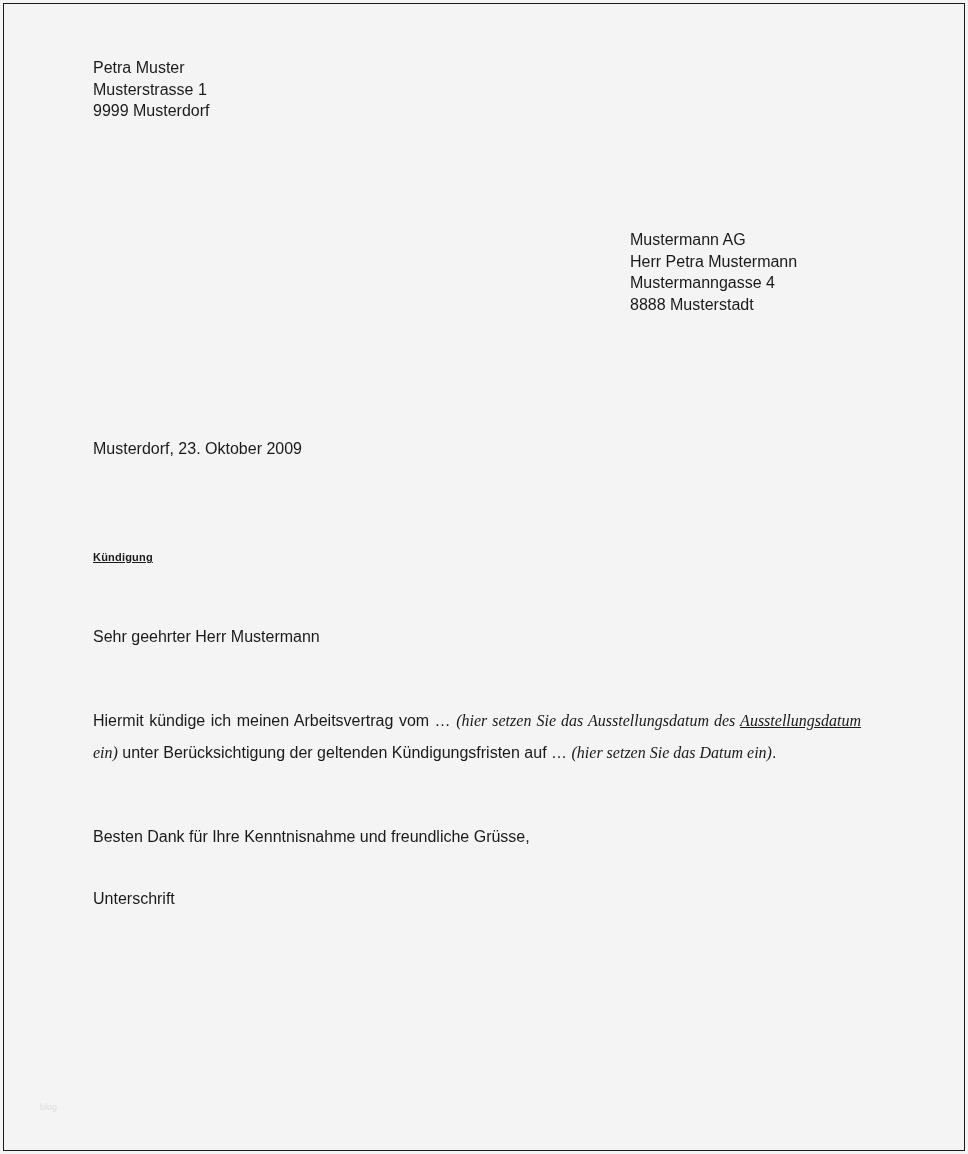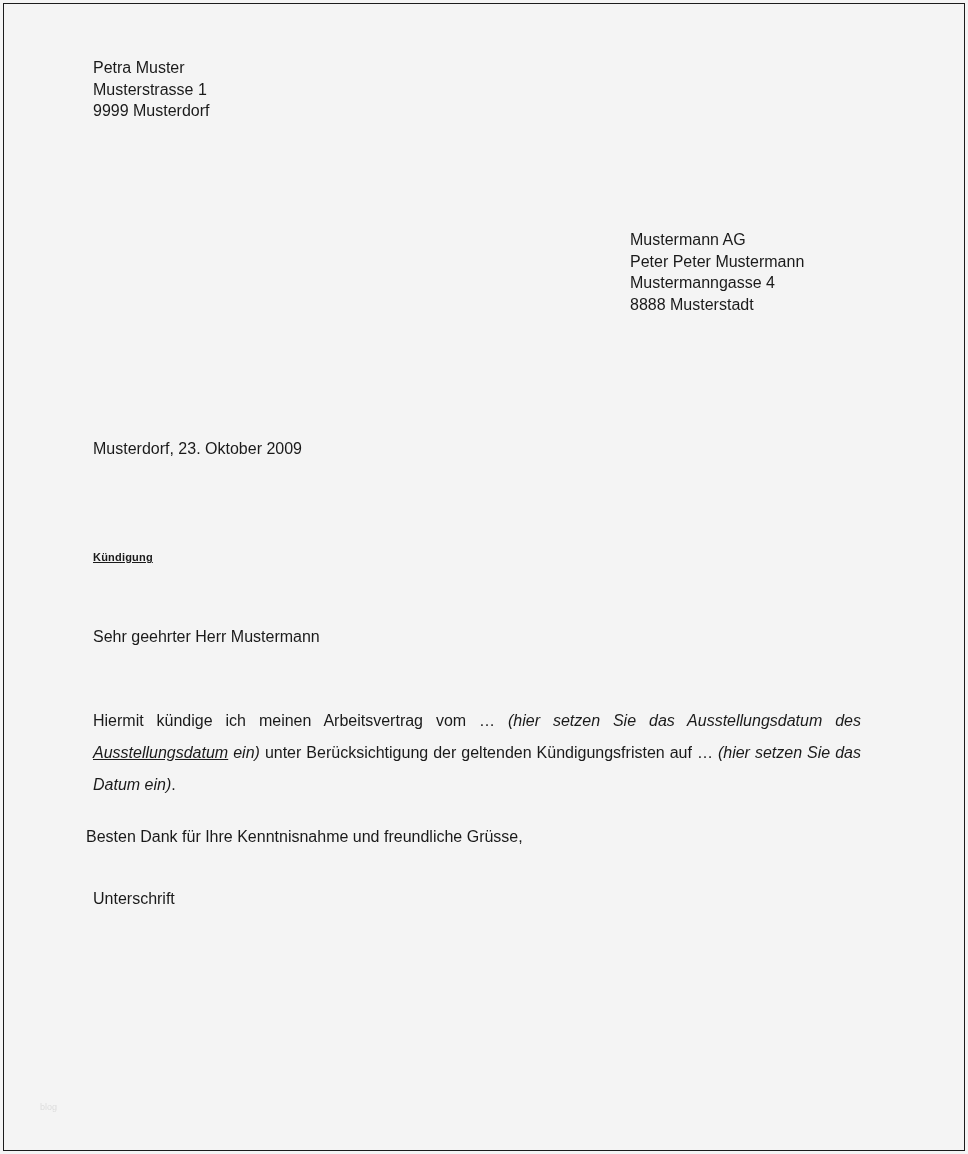--- a/index.html
+++ b/index.html
@@ -57,25 +57,25 @@
   }
   .body-paragraph {
     position: absolute;
     left: 93px;
     top: 689px;
     width: 768px;
     font-size: 16px;
     line-height: 32px;
     text-align: justify;
   }
-  .body-paragraph .it { font-style: italic; }
+  .body-paragraph .it { font-style: italic; font-family: Liberation Serif, serif; }
   .body-paragraph .ul { text-decoration: underline; }
   .closing {
     position: absolute;
-    left: 86px;
+    left: 93px;
     top: 828px;
     font-size: 16px;
   }
   .signature {
     position: absolute;
     left: 93px;
     top: 890px;
     font-size: 16px;
   }
   .watermark {
@@ -93,21 +93,21 @@
   <div class="frame"></div>
 
   <div class="address-block sender">
     <div>Petra Muster</div>
     <div>Musterstrasse 1</div>
     <div>9999 Musterdorf</div>
   </div>
 
   <div class="address-block recipient">
     <div>Mustermann AG</div>
-    <div>Peter Peter Mustermann</div>
+    <div>Herr Petra Mustermann</div>
     <div>Mustermanngasse 4</div>
     <div>8888 Musterstadt</div>
   </div>
 
   <div class="date-line">Musterdorf, 23. Oktober 2009</div>
 
   <div class="subject">Kündigung</div>
 
   <div class="salutation">Sehr geehrter Herr Mustermann</div>
 

